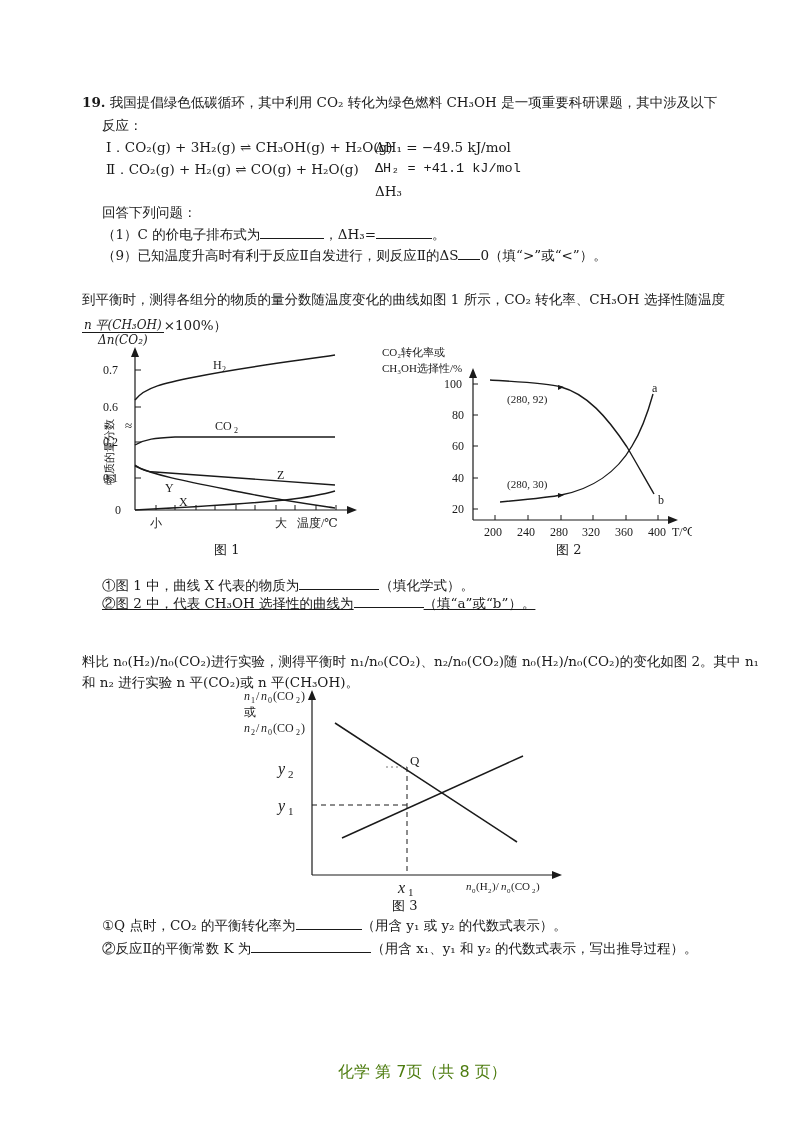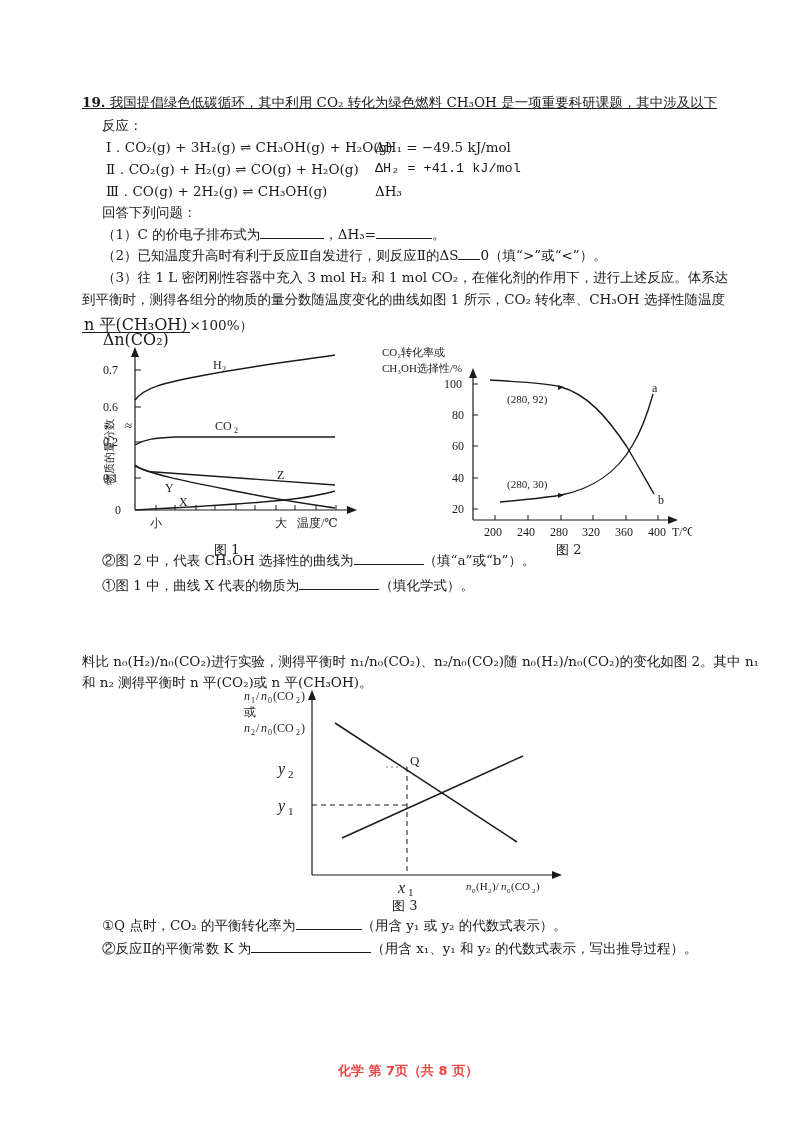--- a/index.html
+++ b/index.html
@@ -8,64 +8,60 @@
     font-family: "DejaVu Serif", "Liberation Serif", serif;
     color: #1a1a1a;
   }
   .page { position: absolute; left: 0; top: 0; width: 800px; height: 1132px; }
   .line {
     position: absolute; font-size: 13.5px; line-height: 18px; white-space: nowrap;
   }
   .blank {
     display: inline-block; border-bottom: 1px solid #1a1a1a; height: 12px; vertical-align: baseline;
   }
-  .frac { display: inline-block; position: relative; vertical-align: middle; font-size: 16px; line-height: 14px; }
+  .frac { display: inline-block; position: relative; vertical-align: middle; font-size: 12px; line-height: 14px; font-style: italic; }
   .frac .num { display: block; border-bottom: 1px solid #1a1a1a; padding: 0 2px; }
   .frac .den { display: block; text-align: center; padding: 0 2px; }
   svg text { font-family: "Liberation Serif", "DejaVu Serif", serif; fill: #1a1a1a; }
   .cap { position: absolute; font-size: 13px; }
-  .footer { position: absolute; font-size: 13px; font-family: "DejaVu Sans", sans-serif; color: #ef4444; font-weight: bold; }
+  .footer { position: absolute; font-size: 16px; font-family: "DejaVu Sans", sans-serif; color: #4d7c0f; }
 </style>
 </head>
 <body>
 
 <div class="page">
 
-  <div class="line" style="left:82px; top:93px;text-decoration:underline;">
+  <div class="line" style="left:82px; top:93px;">
     <span style="font-weight:bold;">19.</span>
     <span>我国提倡绿色低碳循环，其中利用 CO₂ 转化为绿色燃料 CH₃OH 是一项重要科研课题，其中涉及以下</span>
   </div>
   <div class="line" style="left:102px; top:116px;">反应：</div>
 
   <div class="line" style="left:106px; top:138px;">
     <span>Ⅰ．</span><span>CO₂(g) + 3H₂(g) ⇌ CH₃OH(g) + H₂O(g)</span>
   </div>
   <div class="line" style="left:375px; top:138px;">ΔH₁ = −49.5 kJ/mol</div>
 
   <div class="line" style="left:106px; top:160px;">
     <span>Ⅱ．</span><span>CO₂(g) + H₂(g) ⇌ CO(g) + H₂O(g)</span>
   </div>
   <div class="line" style="left:375px; top:160px;font-family:Liberation Mono, monospace;">ΔH₂ = +41.1 kJ/mol</div>
 
-  <div class="line" style="left:106px; top:182px;">
-    <span>Ⅲ．</span><span>CO(g) + 2H₂(g) ⇌ CH₃OH(g)</span>
-  </div>
   <div class="line" style="left:375px; top:182px;">ΔH₃</div>
 
   <div class="line" style="left:102px; top:203px;">回答下列问题：</div>
 
   <div class="line" style="left:102px; top:225px;">
     <span>（1）C 的价电子排布式为</span><span class="blank" style="width:64px;"></span><span>，ΔH₃=</span><span class="blank" style="width:56px;"></span><span>。</span>
   </div>
 
   <div class="line" style="left:102px; top:246px;">
-    <span>（2）已知温度升高时有利于反应Ⅱ自发进行，则反应Ⅱ的ΔS</span><span class="blank" style="width:22px;"></span><span>0（填“&gt;”或“&lt;”）。</span>
-  </div>
-
-  <div class="line" style="left:102px; top:268px;">（3）往 1 L 密闭刚性容器中充入 3 mol H₂ 和 1 mol CO₂，在催化剂的作用下，进行上述反应。体系达</div>
+    <span>（9）已知温度升高时有利于反应Ⅱ自发进行，则反应Ⅱ的ΔS</span><span class="blank" style="width:22px;"></span><span>0（填“&gt;”或“&lt;”）。</span>
+  </div>
+
   <div class="line" style="left:82px; top:290px;">到平衡时，测得各组分的物质的量分数随温度变化的曲线如图 1 所示，CO₂ 转化率、CH₃OH 选择性随温度</div>
   <div class="line" style="left:82px; top:312px;">
     <span class="frac" style="top:6px;"><span class="num">n 平(CH₃OH)</span><span class="den">Δn(CO₂)</span></span><span>×100%）</span>
   </div>
 
   <svg style="position:absolute; left:95px; top:345px;" width="270" height="200" viewBox="0 0 270 200">
 
     <line x1="40" y1="165" x2="40" y2="8" stroke="#1a1a1a" stroke-width="1.2"></line>
     <polygon points="36,12 40,2 44,12" fill="#1a1a1a"></polygon>
     <line x1="40" y1="165" x2="258" y2="165" stroke="#1a1a1a" stroke-width="1.2"></line>
@@ -160,26 +156,26 @@
     <path d="M128,160 C160,157 180,155 189,153 C220,147 245,130 260,104 C270,88 276,70 281,52" fill="none" stroke="#1a1a1a" stroke-width="1.4"></path>
     <polygon points="186,151 192,153 186,156" fill="#1a1a1a"></polygon>
     <text x="280" y="50" font-size="12" font-family="DejaVu Sans, sans-serif">a</text>
     <text x="135" y="146" font-size="11">(280, 30)</text>
   </svg>
   <div class="cap" style="left:556px; top:541px;">图 2</div>
 
   <div class="line" style="left:102px; top:564px;margin-top:12px;">
     <span>①图 1 中，曲线 X 代表的物质为</span><span class="blank" style="width:80px;"></span><span>（填化学式）。</span>
   </div>
-  <div class="line" style="left:102px; top:551px;">
+  <div class="line" style="left:102px; top:594px;text-decoration:underline;">
     <span>②图 2 中，代表 CH₃OH 选择性的曲线为</span><span class="blank" style="width:70px;"></span><span>（填“a”或“b”）。</span>
   </div>
 
   <div class="line" style="left:82px; top:652px;">料比 n₀(H₂)/n₀(CO₂)进行实验，测得平衡时 n₁/n₀(CO₂)、n₂/n₀(CO₂)随 n₀(H₂)/n₀(CO₂)的变化如图 2。其中 n₁</div>
-  <div class="line" style="left:82px; top:673px;">和 n₂ 测得平衡时 n 平(CO₂)或 n 平(CH₃OH)。</div>
+  <div class="line" style="left:82px; top:673px;">和 n₂ 进行实验 n 平(CO₂)或 n 平(CH₃OH)。</div>
 
   <svg style="position:absolute; left:240px; top:686px;" width="330" height="210" viewBox="0 0 330 210">
     <text x="4" y="14" font-size="12" font-style="italic">n</text>
       <text x="11" y="17" font-size="8">1</text>
     <text x="16" y="14" font-size="12">/</text>
       <text x="21" y="14" font-size="12" font-style="italic">n</text>
       <text x="28" y="17" font-size="8">0</text>
       <text x="33" y="14" font-size="12">(CO</text>
       <text x="56" y="17" font-size="8">2</text>
       <text x="61" y="14" font-size="12">)</text>

